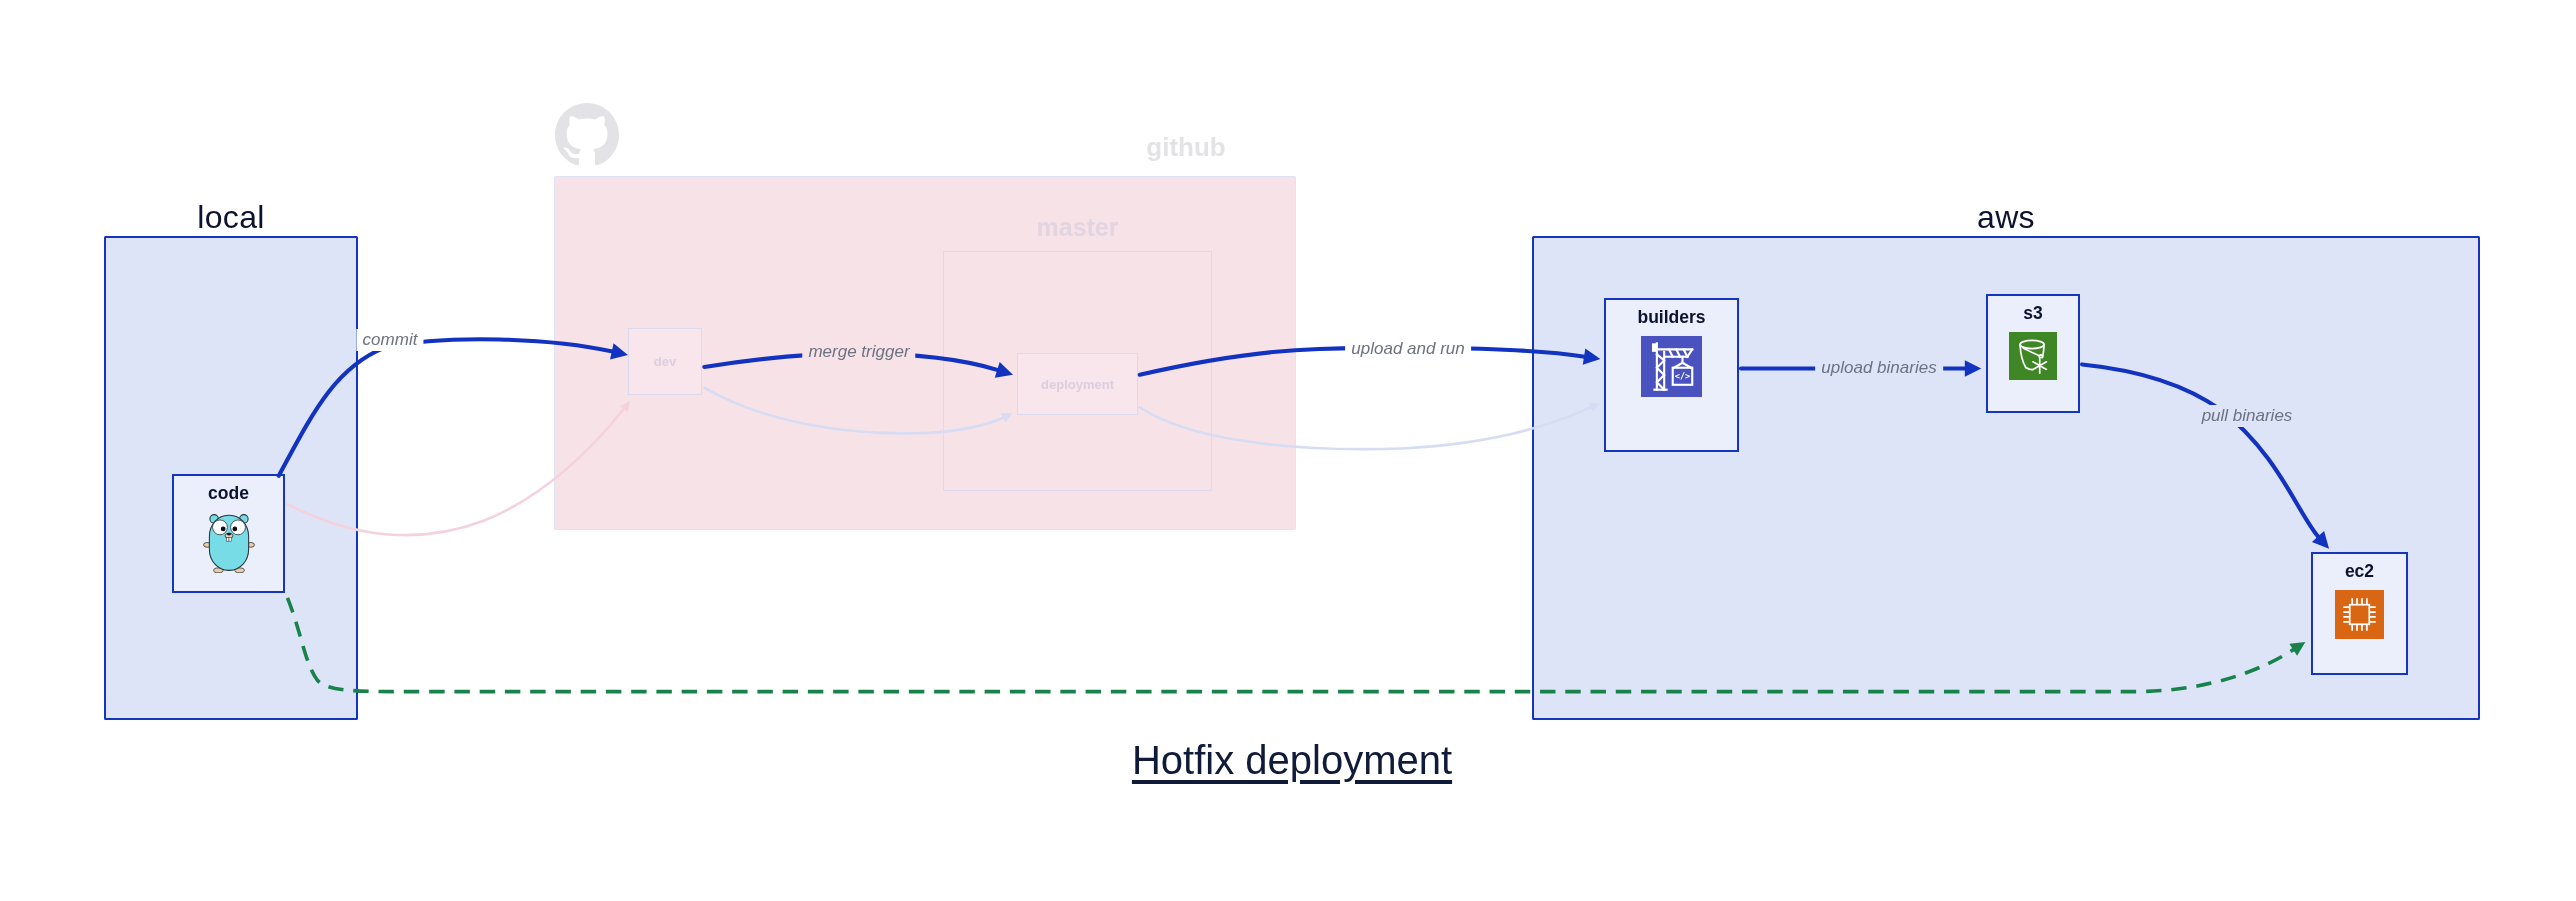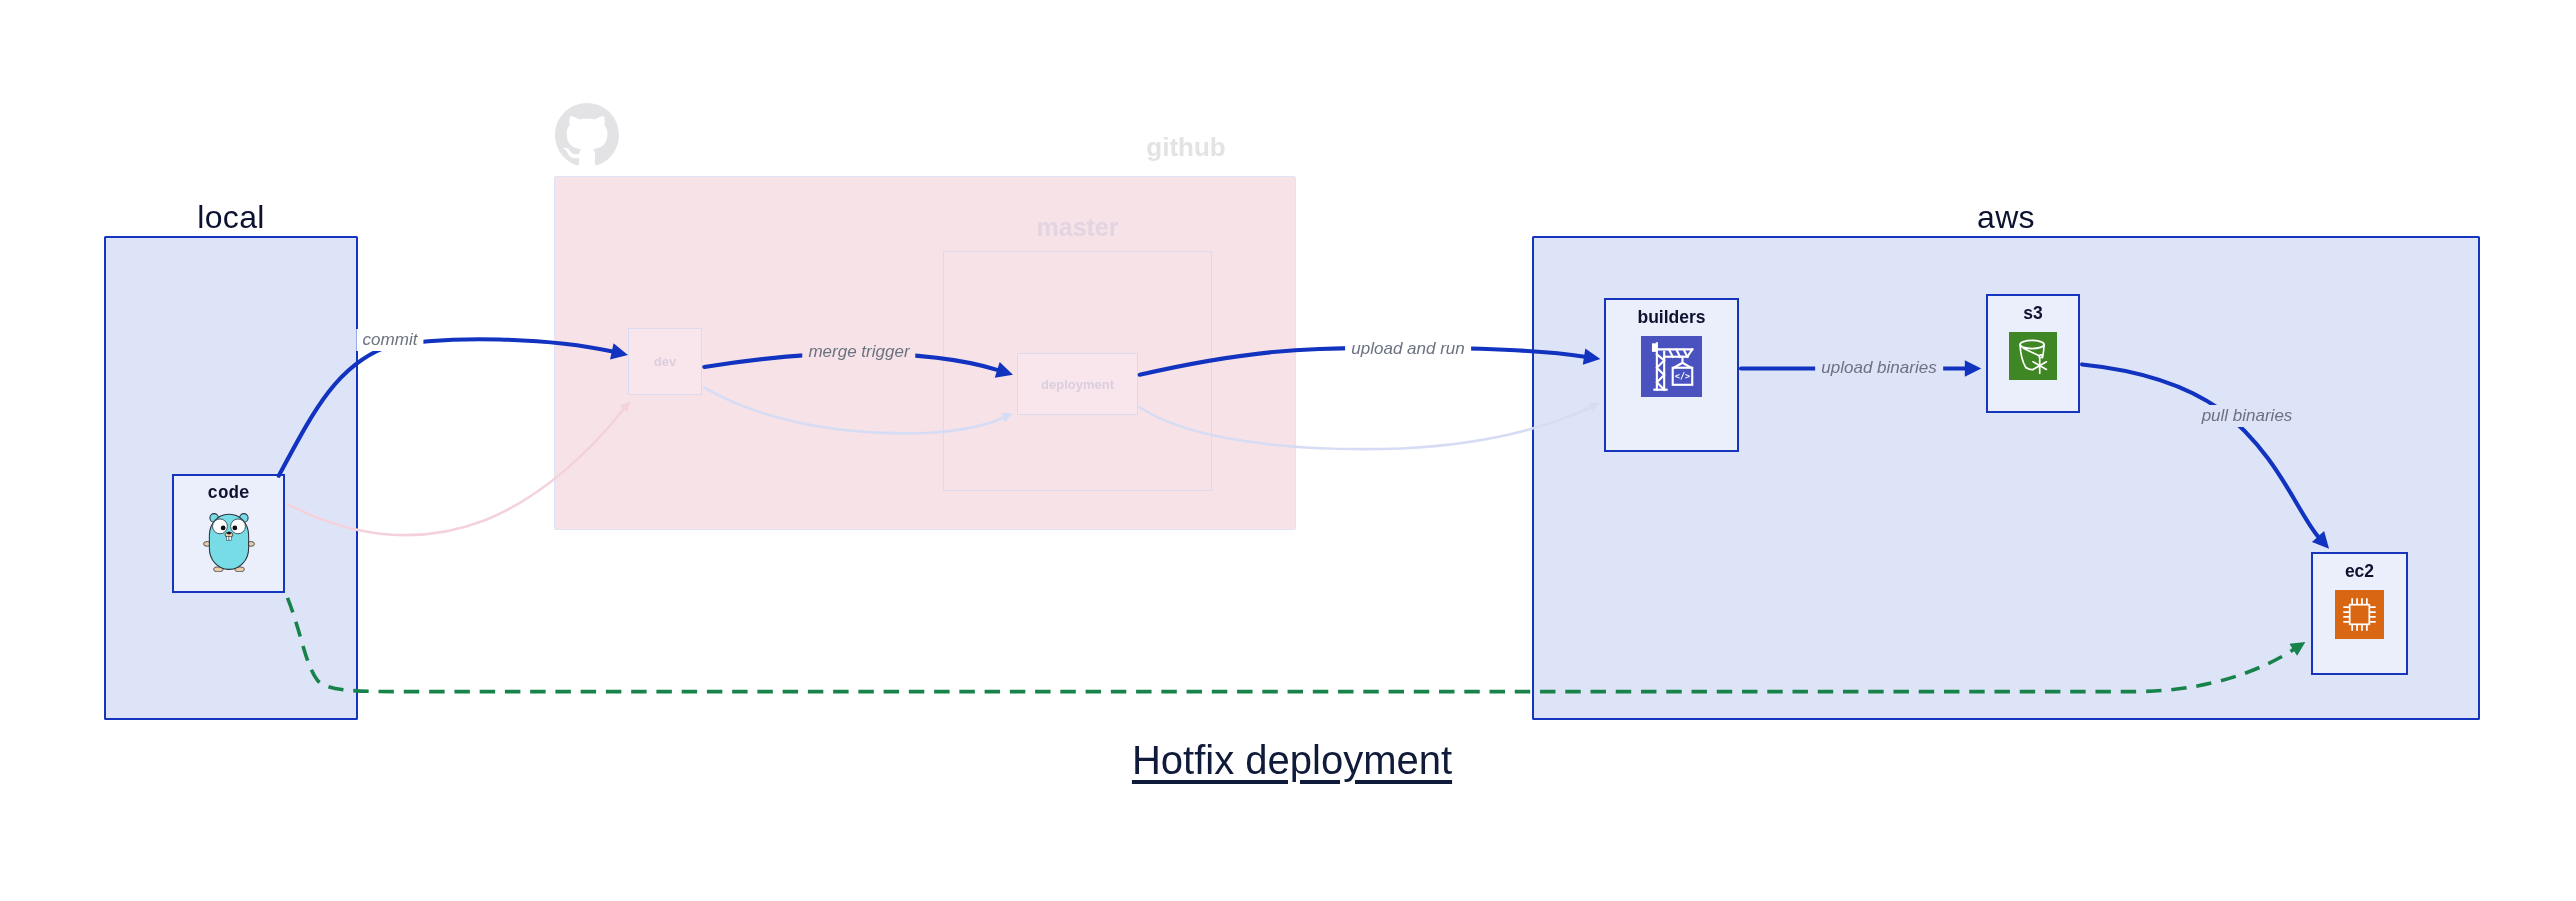--- a/index.html
+++ b/index.html
@@ -67,21 +67,21 @@
   <div class="master-label" style="left:943px;top:213px;width:269px;">master</div>
 
   <div class="region-label" style="left:1532px;top:199px;width:948px;">aws</div>
 
   <div class="abs" style="left:555px;top:103px;z-index:2;">
     <svg width="64" height="64" viewBox="0 0 16 16">
       <path style="fill:var(--ghost-gray)" d="M8 0C3.58 0 0 3.58 0 8c0 3.54 2.29 6.53 5.47 7.59.4.07.55-.17.55-.38 0-.19-.01-.82-.01-1.49-2.01.37-2.53-.49-2.69-.94-.09-.23-.48-.94-.82-1.13-.28-.15-.68-.52-.01-.53.63-.01 1.08.58 1.23.82.72 1.21 1.87.87 2.33.66.07-.52.28-.87.51-1.07-1.78-.2-3.64-.89-3.64-3.95 0-.87.31-1.59.82-2.15-.08-.2-.36-1.02.08-2.12 0 0 .67-.21 2.2.82.64-.18 1.32-.27 2-.27s1.36.09 2 .27c1.53-1.04 2.2-.82 2.2-.82.44 1.1.16 1.92.08 2.12.51.56.82 1.27.82 2.15 0 3.07-1.87 3.75-3.65 3.95.29.25.54.73.54 1.48 0 1.07-.01 1.93-.01 2.2 0 .21.15.46.55.38A8.012 8.012 0 0 0 16 8c0-4.42-3.58-8-8-8z"></path>
     </svg>
   </div>
 
-  <div class="card card-blue" style="left:172px;top:474px;width:113px;height:119px;font-family:Liberation Mono, monospace;">
+  <div class="card card-blue" style="left:172px;top:474px;width:113px;height:119px;">
     <div class="card-title">code</div>
     <div class="card-icon">
       <svg width="54" height="61" viewBox="0 0 100 115">
         <circle cx="22" cy="13" r="8" style="fill:var(--gopher-body);stroke:#2a3440;stroke-width:2"></circle>
         <circle cx="78" cy="13" r="8" style="fill:var(--gopher-body);stroke:#2a3440;stroke-width:2"></circle>
         <ellipse cx="9" cy="62" rx="7" ry="4.5" style="fill:var(--gopher-skin);stroke:#2a3440;stroke-width:1.5"></ellipse>
         <ellipse cx="91" cy="62" rx="7" ry="4.5" style="fill:var(--gopher-skin);stroke:#2a3440;stroke-width:1.5"></ellipse>
         <ellipse cx="30" cy="110" rx="9" ry="4.5" style="fill:var(--gopher-skin);stroke:#2a3440;stroke-width:1.5"></ellipse>
         <ellipse cx="70" cy="110" rx="9" ry="4.5" style="fill:var(--gopher-skin);stroke:#2a3440;stroke-width:1.5"></ellipse>
         <rect x="13" y="6" width="74" height="104" rx="36" ry="40" style="fill:var(--gopher-body);stroke:#2a3440;stroke-width:2"></rect>

